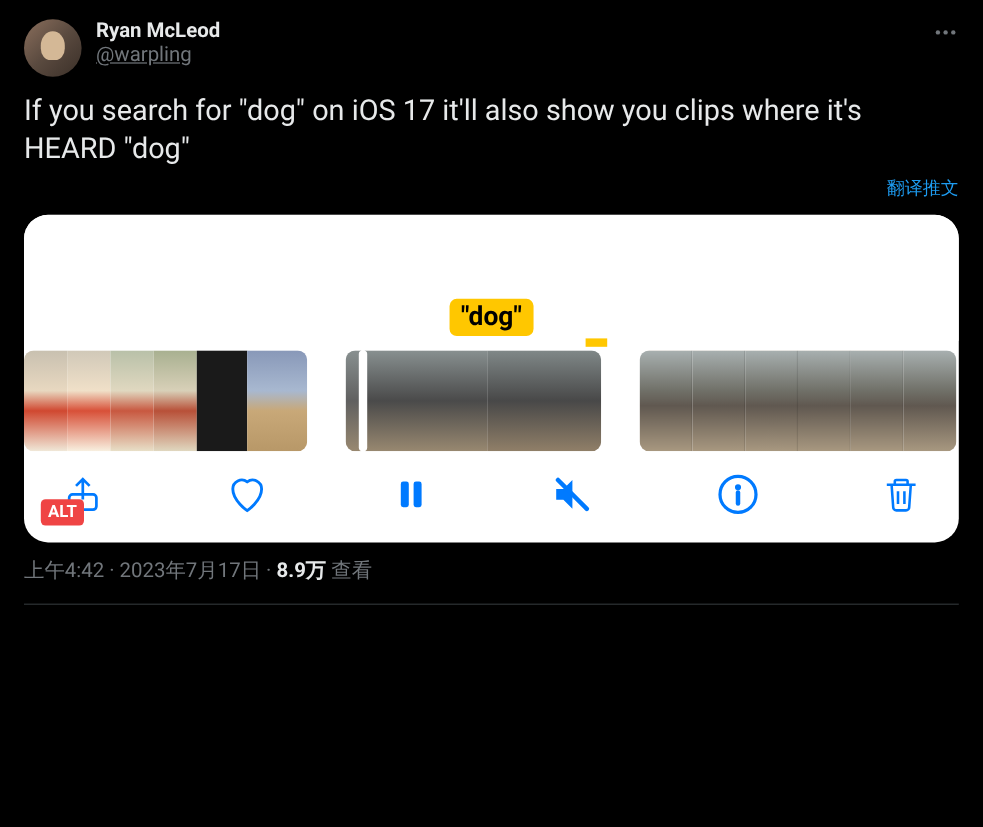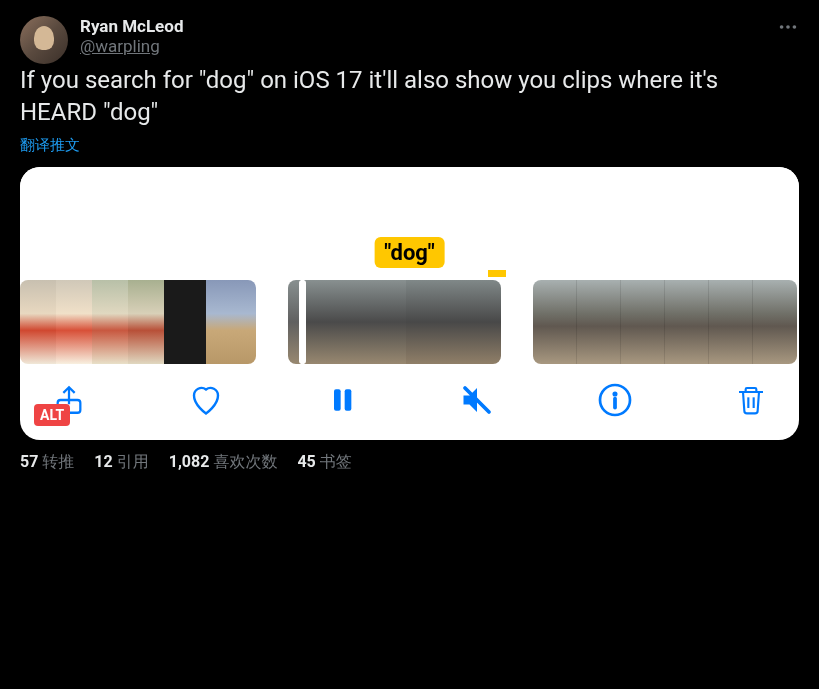--- a/index.html
+++ b/index.html
@@ -23,20 +23,21 @@
       position: absolute;
       top: 16px;
       right: 20px;
       color: #71767b;
       cursor: pointer;
     }
     .header {
       display: flex;
       align-items: flex-start;
       gap: 12px;
+      margin-bottom: 12px;
     }
     .avatar {
       width: 48px;
       height: 48px;
       border-radius: 50%;
       background: linear-gradient(135deg, #8b6f5c 0%, #5a4a3f 50%, #3a2f28 100%);
       flex-shrink: 0;
       position: relative;
       overflow: hidden;
     }
@@ -68,20 +69,21 @@
       font-size: 24px;
       line-height: 32px;
       color: #e7e9ea;
       margin-bottom: 8px;
     }
     .translate-link {
       color: #1d9bf0;
       font-size: 15px;
       margin-bottom: 12px;
       cursor: pointer;
+      text-align: right;
     }
     .media-card {
       background: #fff;
       border-radius: 20px;
       overflow: hidden;
       margin-bottom: 12px;
       position: relative;
     }
     .media-top {
       height: 105px;
@@ -280,20 +282,17 @@
             <path d="M3 6h18M8 6V4a1 1 0 0 1 1-1h6a1 1 0 0 1 1 1v2M6 6l1 14a2 2 0 0 0 2 2h6a2 2 0 0 0 2-2l1-14"></path>
             <line x1="10" y1="10" x2="10" y2="18"></line>
             <line x1="14" y1="10" x2="14" y2="18"></line>
           </svg>
       </div>
     </div>
 
     <div class="alt-badge">ALT</div>
   </div>
 
-
-  <div class="stats-line">
-    <div><span class="num">57</span><span>转推</span></div>
-    <div><span class="num">12</span><span>引用</span></div>
-    <div><span class="num">1,082</span><span>喜欢次数</span></div>
-    <div><span class="num">45</span><span>书签</span></div>
-  </div>
+  <div class="meta-line">
+    <span>上午4:42</span> · <span>2023年7月17日</span> · <span class="strong">8.9万</span> <span>查看</span>
+  </div>
+
 </div>
 
 </body></html>

